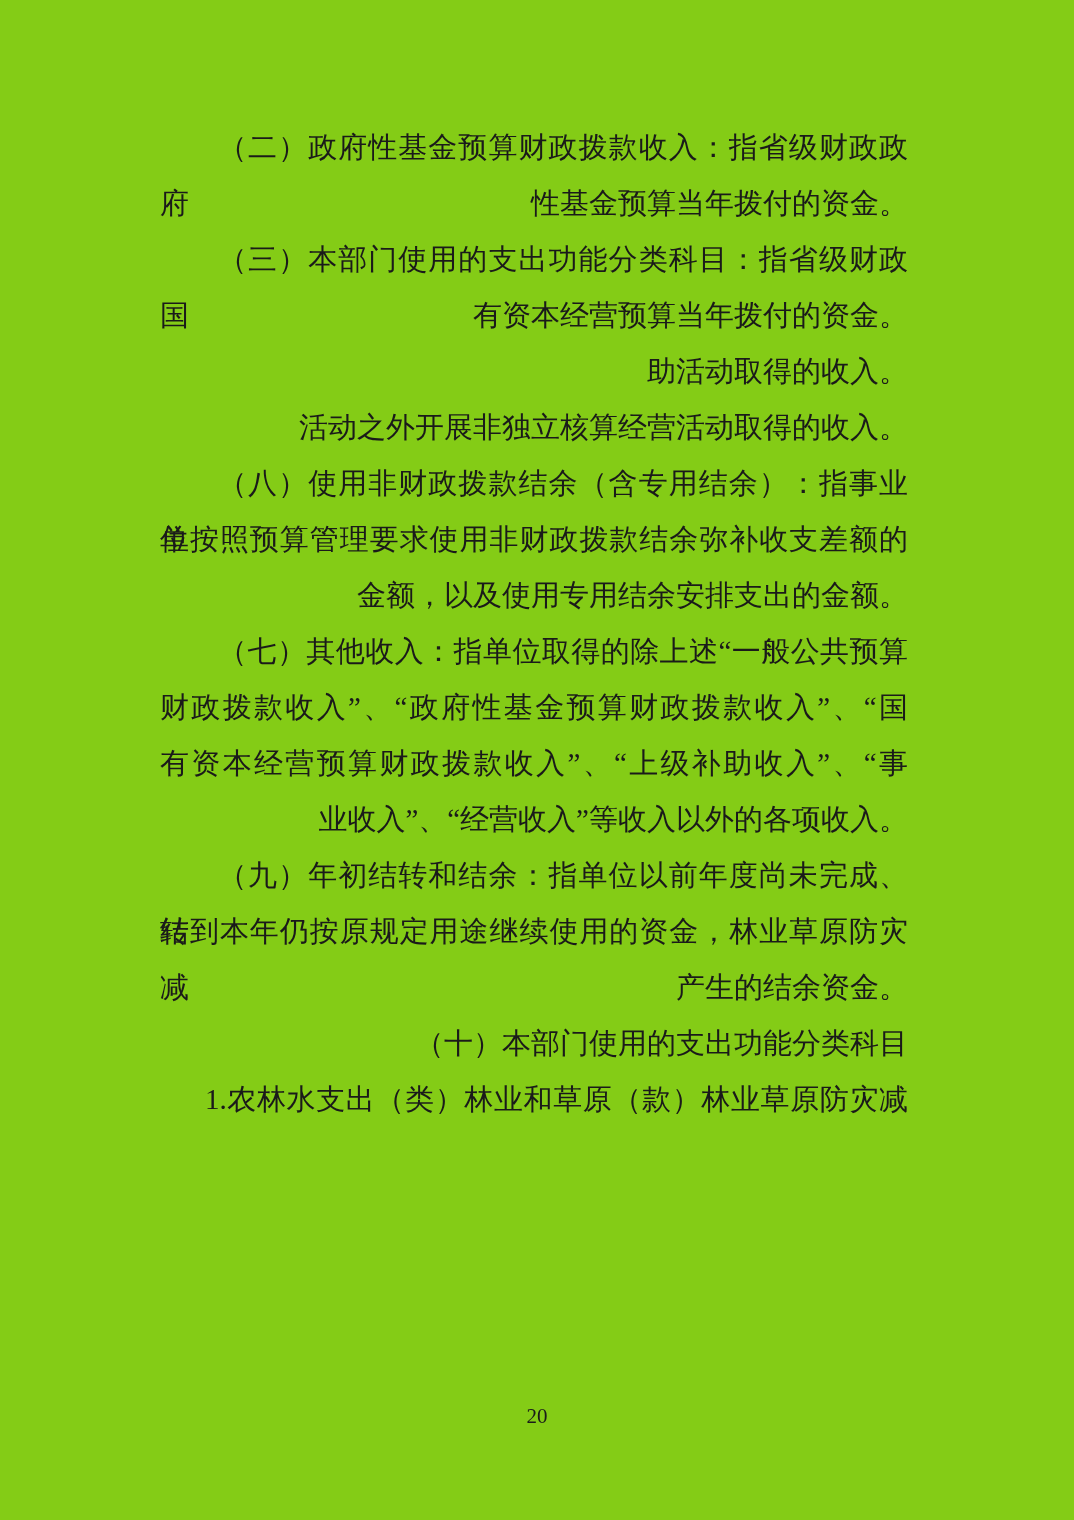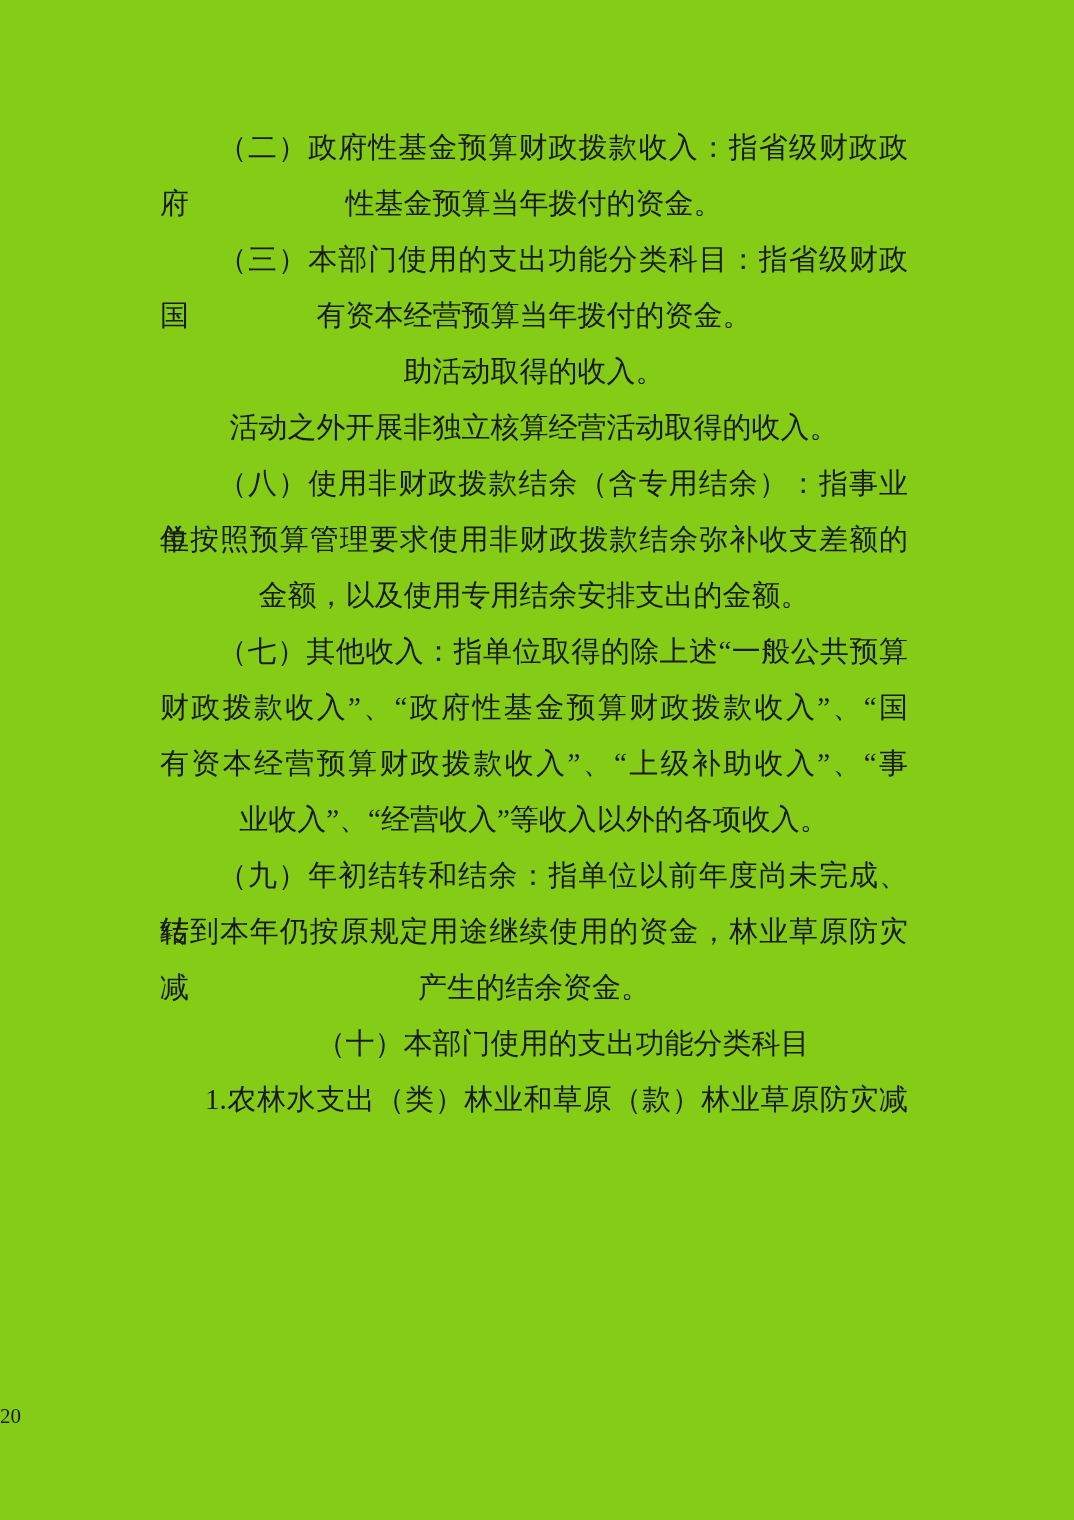--- a/index.html
+++ b/index.html
@@ -30,37 +30,38 @@
     font-size: 29px;
     line-height: 56px;
     letter-spacing: 0;
   }
   .paragraph {
     margin: 0;
     padding: 0;
   }
   .line {
     height: 56px;
-    text-align: center;
+    text-align: right;
   }
   .line.indent {
     text-indent: 2em;
   }
   .line.indent-num {
     text-indent: 1.55em;
   }
   .line.fill {
     text-align: justify;
     text-align-last: justify;
   }
   .page-number {
     position: absolute;
     left: 0;
     top: 1402px;
     width: 1074px;
+    text-align: center;
     font-size: 21px;
     line-height: 28px;
     color: #1a1a1a;
   }
 </style>
 </head>
 <body>
 
 <div class="page">
 

